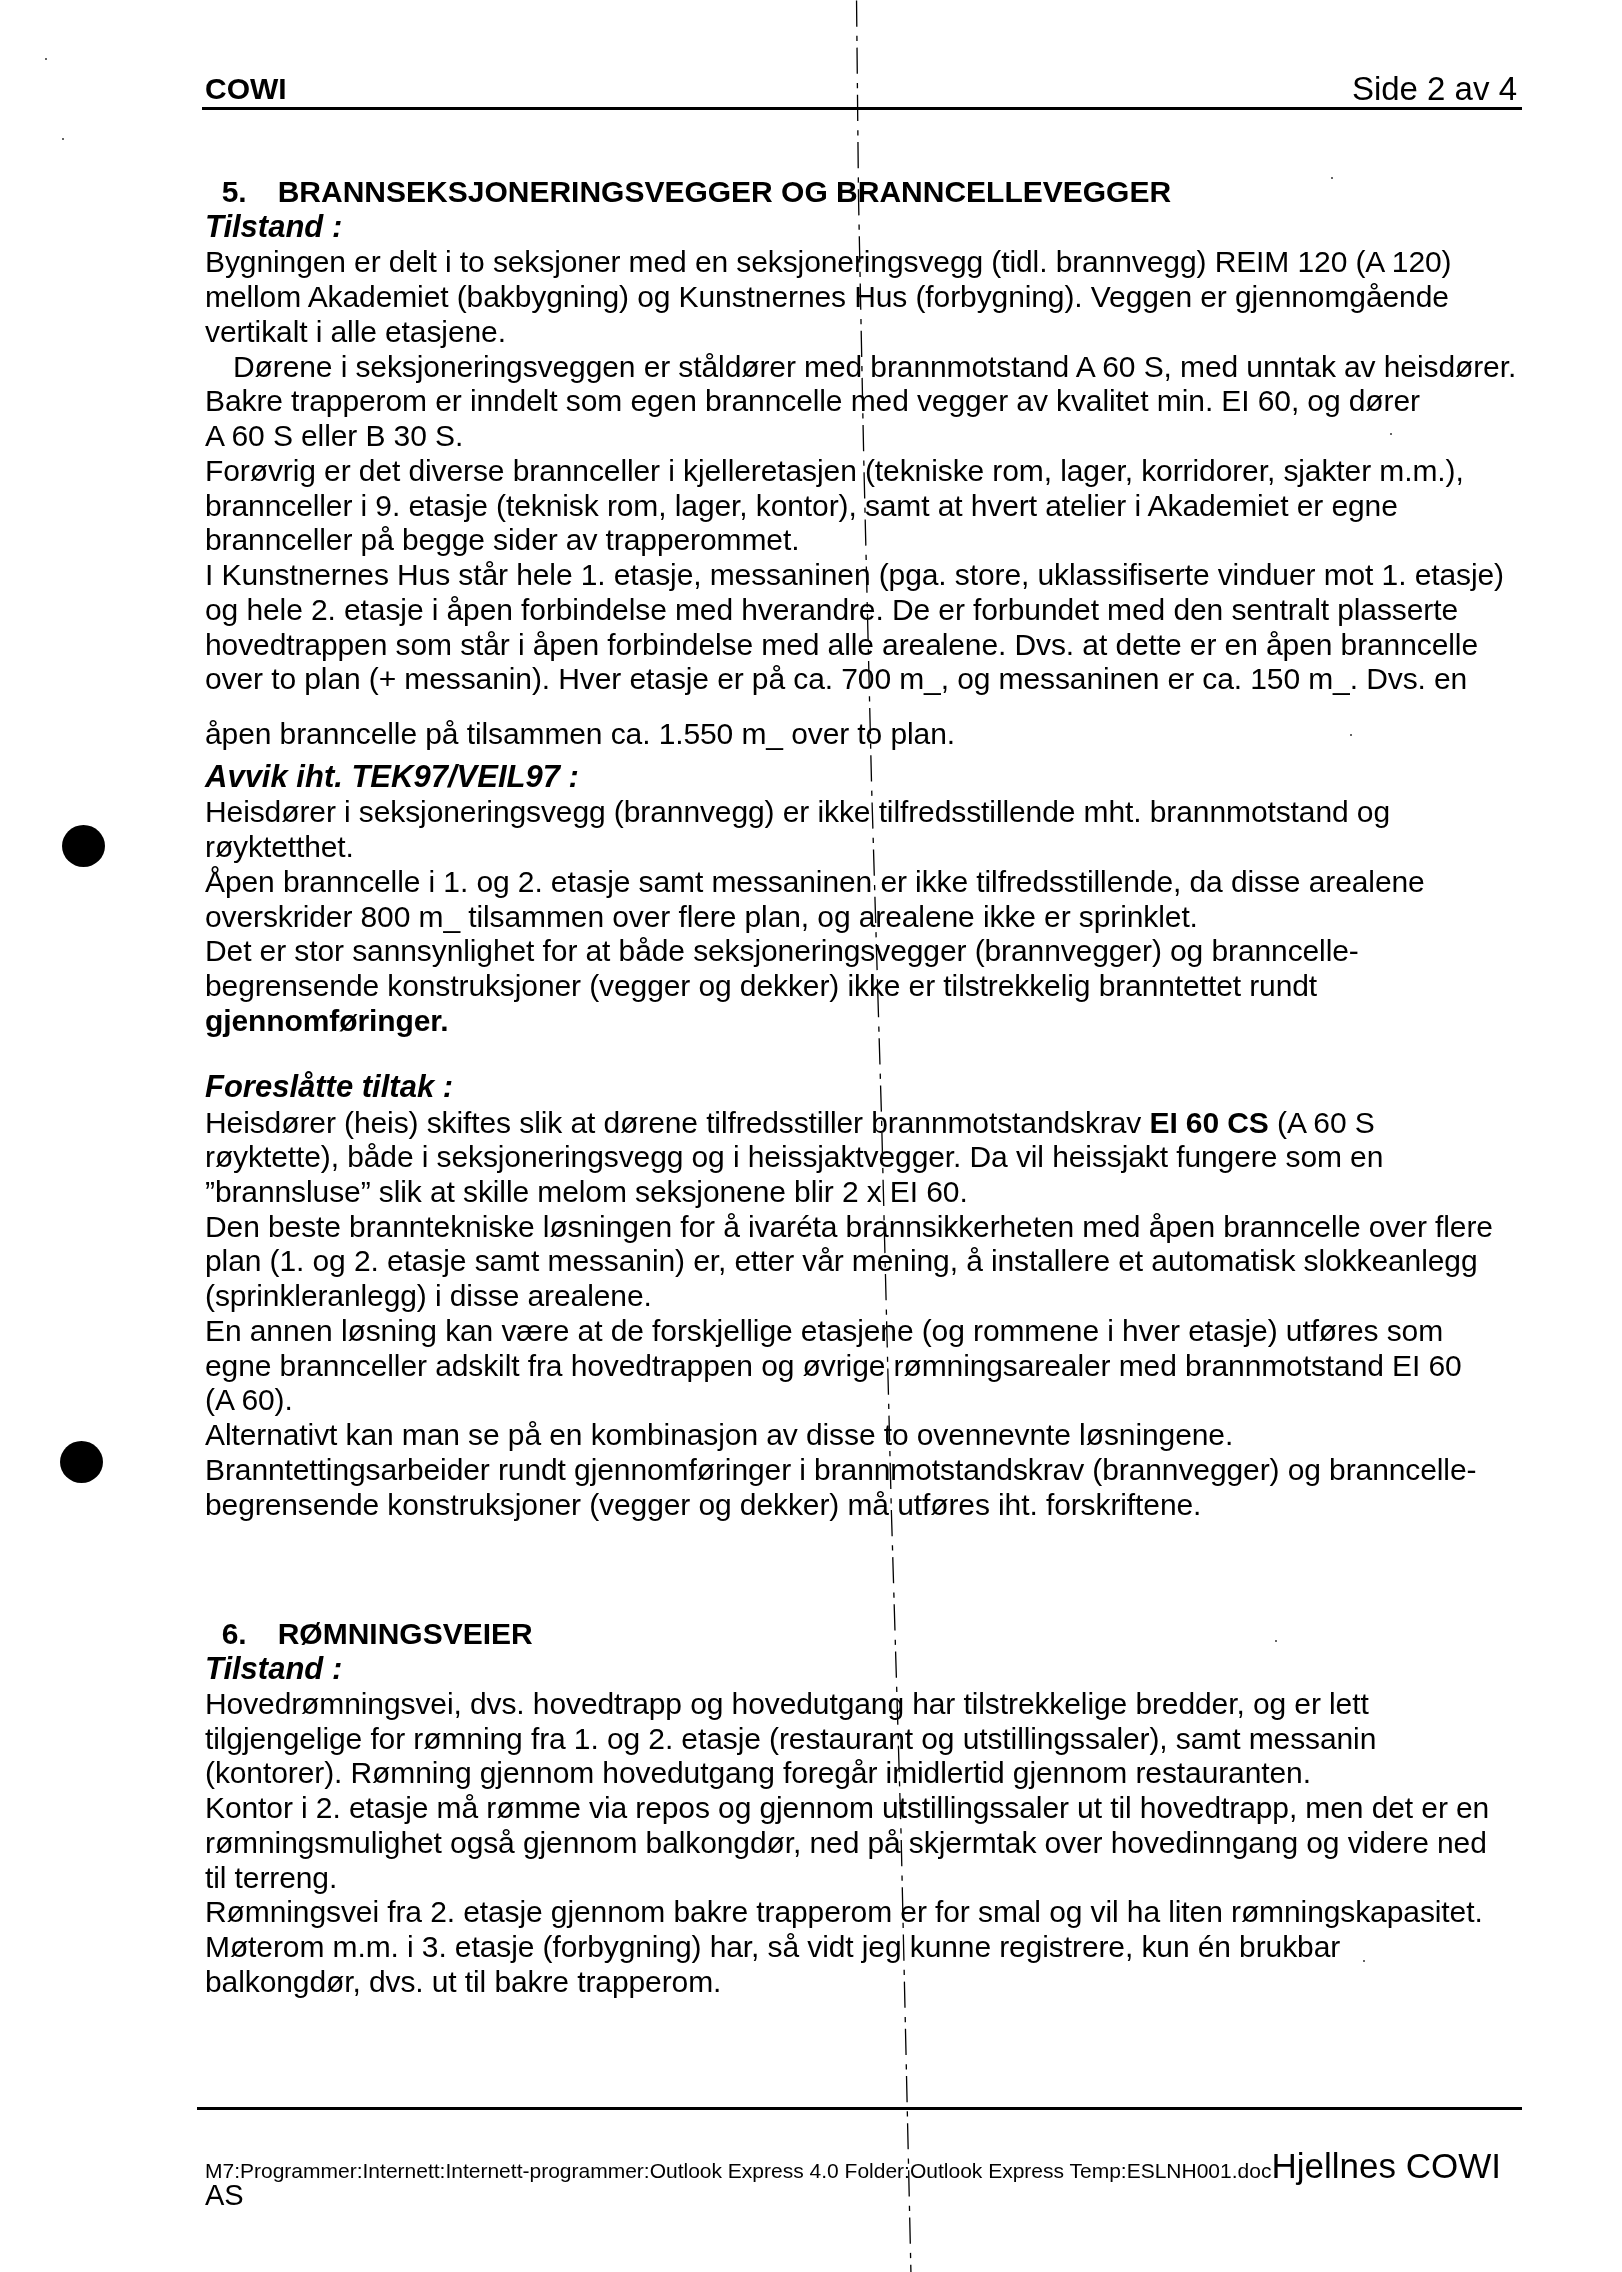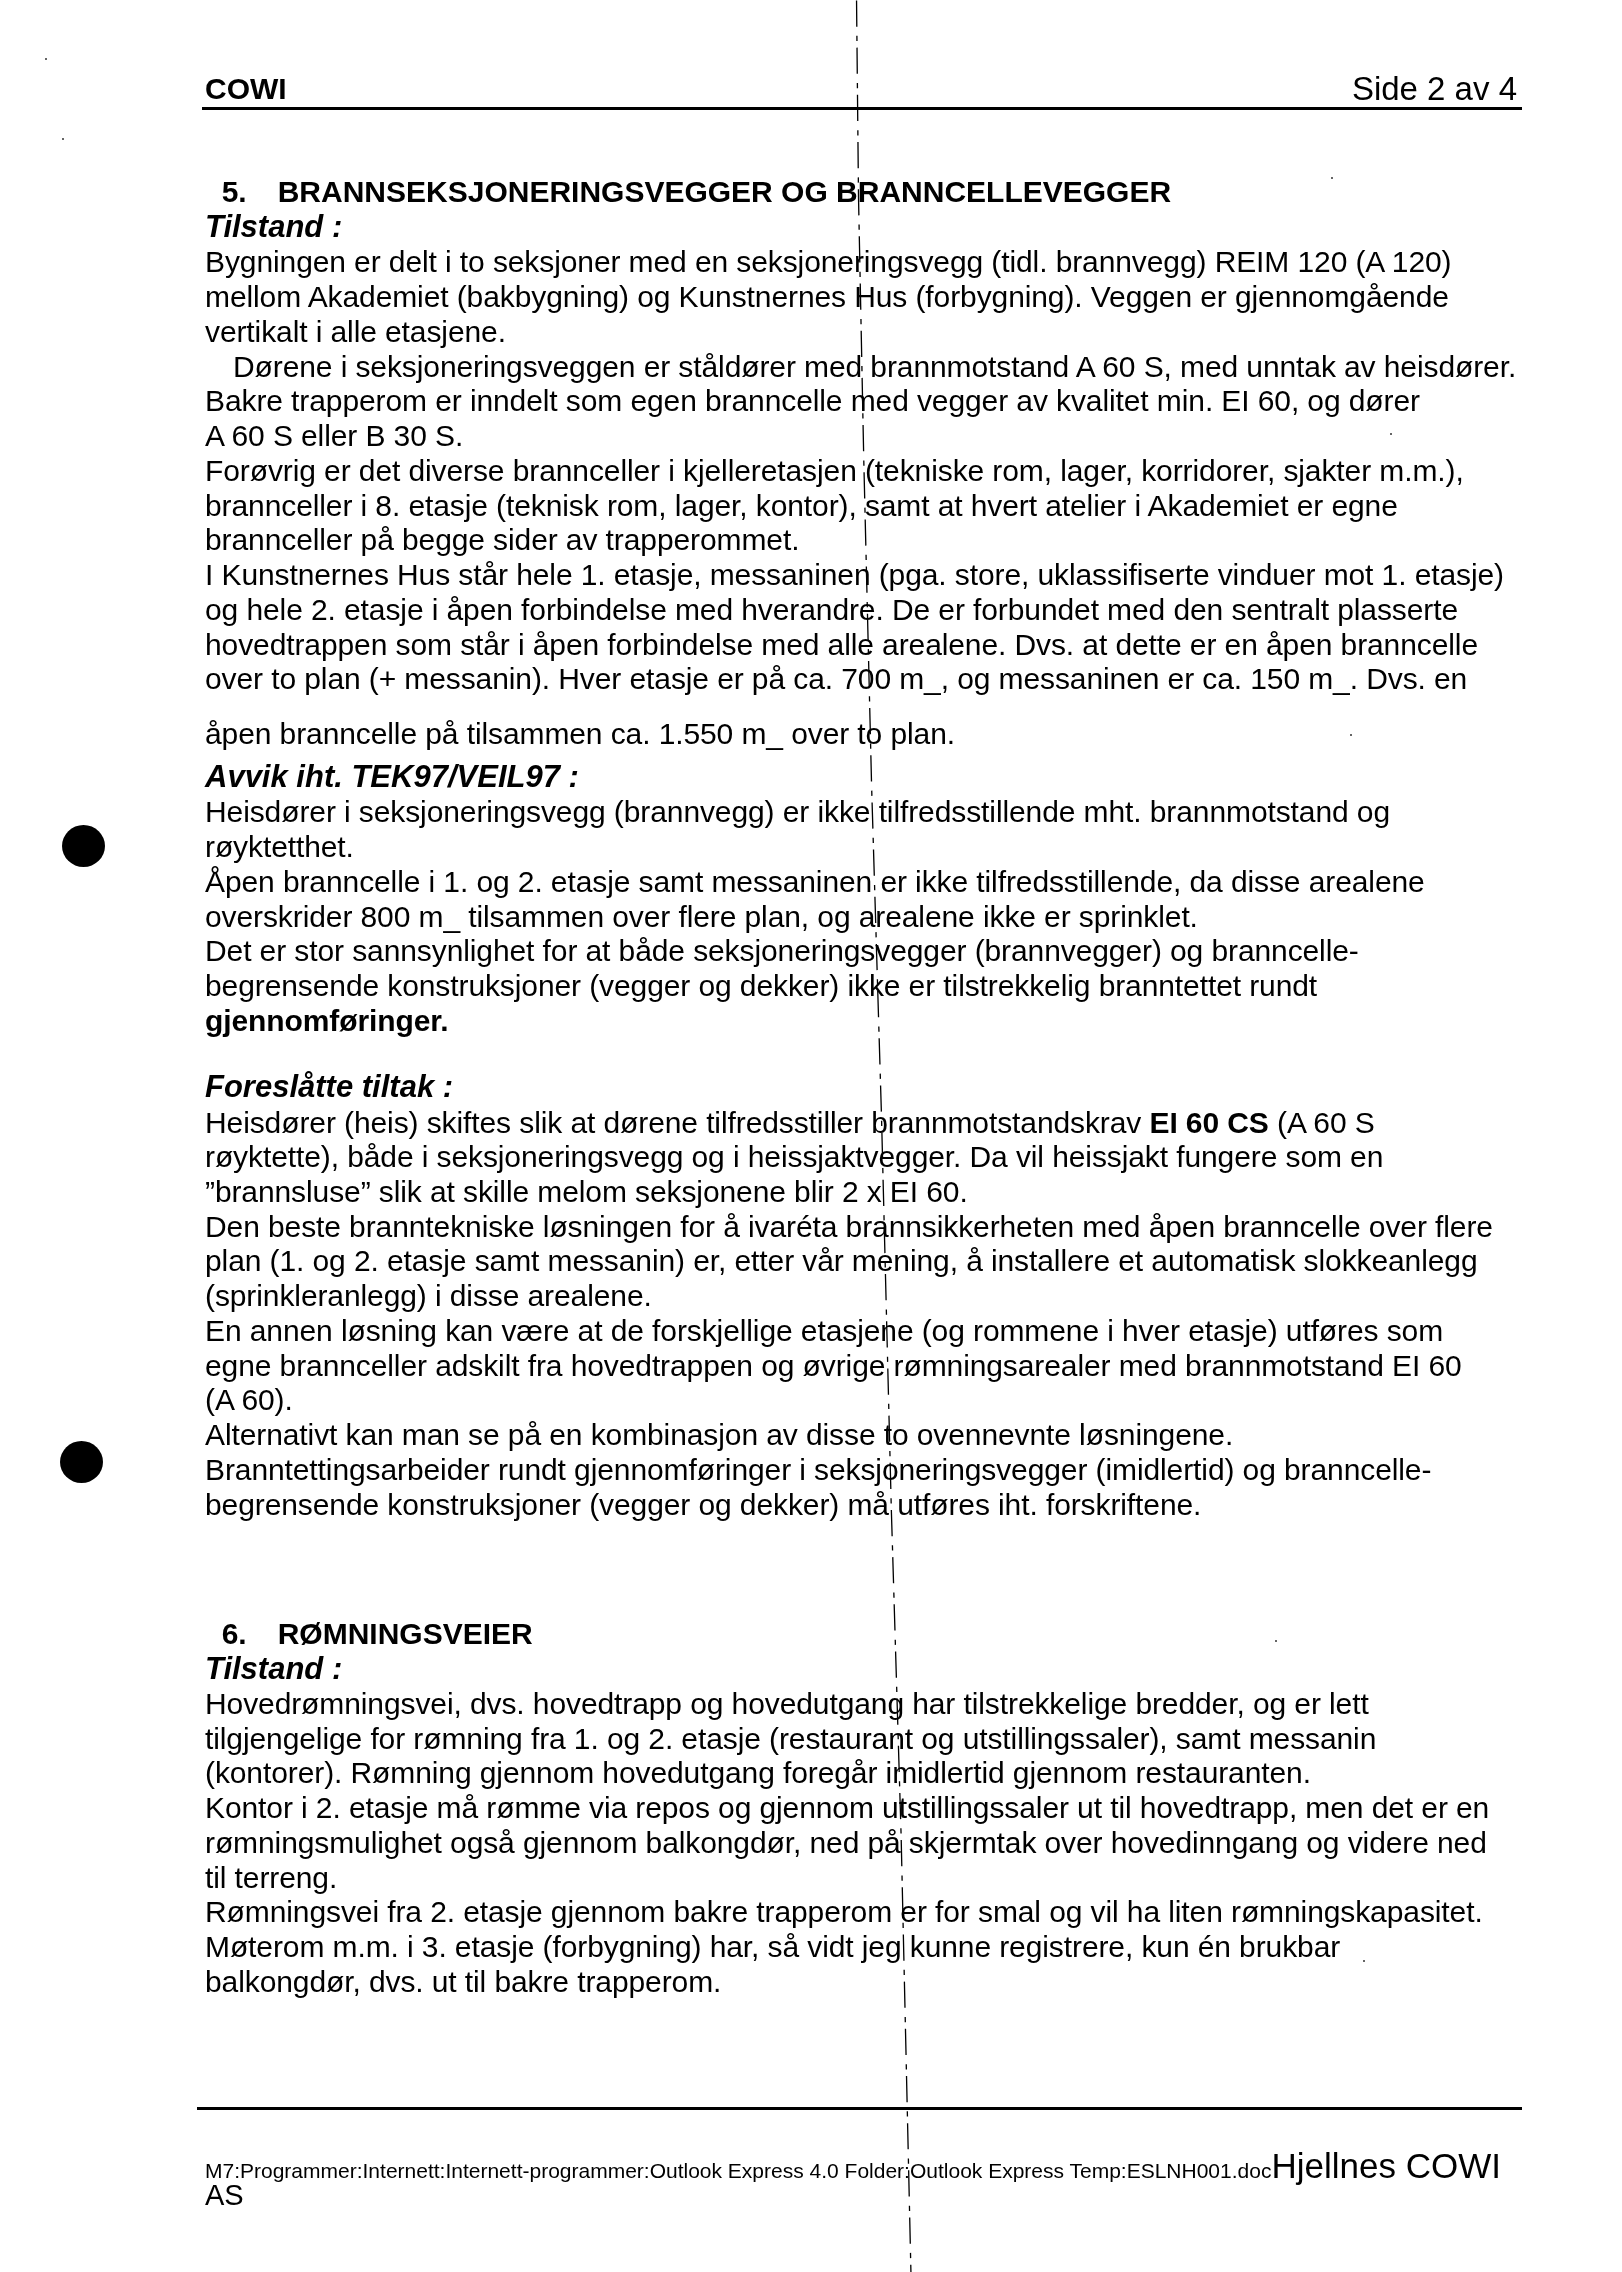--- a/index.html
+++ b/index.html
@@ -43,21 +43,21 @@
 </div>
 
 <div class="abs sub-head" style="top:210px;">Tilstand :</div>
 <div class="abs body-line" style="top:244px;">Bygningen er delt i to seksjoner med en seksjoneringsvegg (tidl. brannvegg) REIM 120 (A 120)</div>
 <div class="abs body-line" style="top:279px;">mellom Akademiet (bakbygning) og Kunstnernes Hus (forbygning). Veggen er gjennomgående</div>
 <div class="abs body-line" style="top:314px;">vertikalt i alle etasjene.</div>
 <div class="abs body-line" style="top:349px;margin-left:28px;">Dørene i seksjoneringsveggen er ståldører med brannmotstand A 60 S, med unntak av heisdører.</div>
 <div class="abs body-line" style="top:383px;">Bakre trapperom er inndelt som egen branncelle med vegger av kvalitet min. EI 60, og dører</div>
 <div class="abs body-line" style="top:418px;">A 60 S eller B 30 S.</div>
 <div class="abs body-line" style="top:453px;">Forøvrig er det diverse brannceller i kjelleretasjen (tekniske rom, lager, korridorer, sjakter m.m.),</div>
-<div class="abs body-line" style="top:488px;">brannceller i 8. etasje (teknisk rom, lager, kontor), samt at hvert atelier i Akademiet er egne</div>
+<div class="abs body-line" style="top:488px;">brannceller i 9. etasje (teknisk rom, lager, kontor), samt at hvert atelier i Akademiet er egne</div>
 <div class="abs body-line" style="top:522px;">brannceller på begge sider av trapperommet.</div>
 <div class="abs body-line" style="top:557px;">I Kunstnernes Hus står hele 1. etasje, messaninen (pga. store, uklassifiserte vinduer mot 1. etasje)</div>
 <div class="abs body-line" style="top:592px;">og hele 2. etasje i åpen forbindelse med hverandre. De er forbundet med den sentralt plasserte</div>
 <div class="abs body-line" style="top:627px;">hovedtrappen som står i åpen forbindelse med alle arealene. Dvs. at dette er en åpen branncelle</div>
 <div class="abs body-line" style="top:661px;">over to plan (+ messanin). Hver etasje er på ca. 700 m_, og messaninen er ca. 150 m_. Dvs. en</div>
 <div class="abs body-line" style="top:696px;margin-top:20px;">åpen branncelle på tilsammen ca. 1.550 m_ over to plan.</div>
 
 <div class="abs sub-head" style="top:760px;">Avvik iht. TEK97/VEIL97 :</div>
 <div class="abs body-line" style="top:794px;">Heisdører i seksjoneringsvegg (brannvegg) er ikke tilfredsstillende mht. brannmotstand og</div>
 <div class="abs body-line" style="top:829px;">røyktetthet.</div>
@@ -71,21 +71,21 @@
 <div class="abs body-line" style="top:1105px;"><span>Heisdører (heis) skiftes slik at dørene tilfredsstiller brannmotstandskrav </span><span class="b">EI 60 CS</span><span> (A 60 S</span></div>
 <div class="abs body-line" style="top:1139px;">røyktette), både i seksjoneringsvegg og i heissjaktvegger. Da vil heissjakt fungere som en</div>
 <div class="abs body-line" style="top:1174px;">”brannsluse” slik at skille melom seksjonene blir 2 x EI 60.</div>
 <div class="abs body-line" style="top:1209px;">Den beste branntekniske løsningen for å ivaréta brannsikkerheten med åpen branncelle over flere</div>
 <div class="abs body-line" style="top:1243px;">plan (1. og 2. etasje samt messanin) er, etter vår mening, å installere et automatisk slokkeanlegg</div>
 <div class="abs body-line" style="top:1278px;">(sprinkleranlegg) i disse arealene.</div>
 <div class="abs body-line" style="top:1313px;">En annen løsning kan være at de forskjellige etasjene (og rommene i hver etasje) utføres som</div>
 <div class="abs body-line" style="top:1348px;">egne brannceller adskilt fra hovedtrappen og øvrige rømningsarealer med brannmotstand EI 60</div>
 <div class="abs body-line" style="top:1382px;">(A 60).</div>
 <div class="abs body-line" style="top:1417px;">Alternativt kan man se på en kombinasjon av disse to ovennevnte løsningene.</div>
-<div class="abs body-line" style="top:1452px;">Branntettingsarbeider rundt gjennomføringer i seksjoneringsvegger (imidlertid) og branncelle-</div>
+<div class="abs body-line" style="top:1452px;">Branntettingsarbeider rundt gjennomføringer i brannmotstandskrav (brannvegger) og branncelle-</div>
 <div class="abs body-line" style="top:1487px;">begrensende konstruksjoner (vegger og dekker) må utføres iht. forskriftene.</div>
 
 <div class="abs sec-head" style="top:1583px;">
   <span class="sec-num">6.</span><span>RØMNINGSVEIER</span>
 </div>
 
 <div class="abs sub-head" style="top:1652px;">Tilstand :</div>
 <div class="abs body-line" style="top:1686px;">Hovedrømningsvei, dvs. hovedtrapp og hovedutgang har tilstrekkelige bredder, og er lett</div>
 <div class="abs body-line" style="top:1721px;">tilgjengelige for rømning fra 1. og 2. etasje (restaurant og utstillingssaler), samt messanin</div>
 <div class="abs body-line" style="top:1755px;">(kontorer). Rømning gjennom hovedutgang foregår imidlertid gjennom restauranten.</div>

